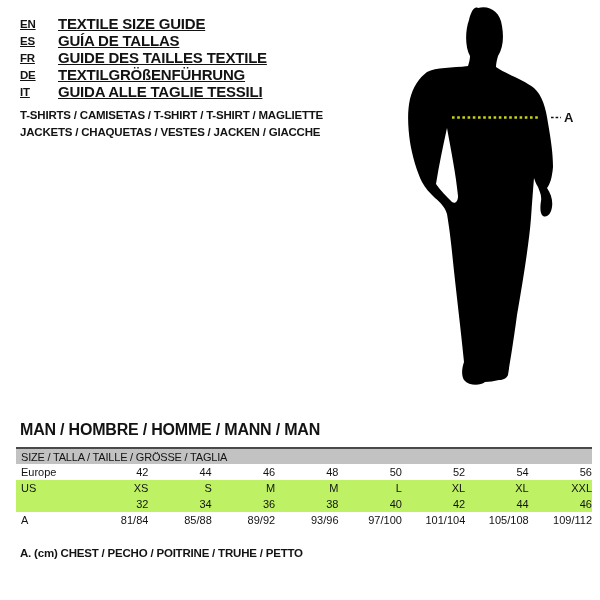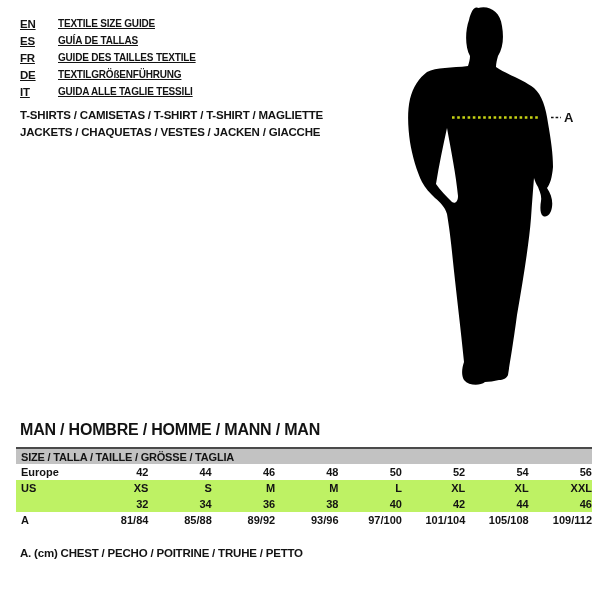--- a/index.html
+++ b/index.html
@@ -11,38 +11,37 @@
     position:relative;
     overflow:hidden;
     -webkit-font-smoothing:antialiased;
   }
   .page{position:absolute;inset:0;}
 
   
   .lang-list{position:absolute;left:20px;top:15px;text-decoration:underline;}
   .lang-row{display:flex;height:17px;align-items:center;}
   .lang-code{width:38px;font-size:11.5px;font-weight:bold;letter-spacing:-0.2px;}
-  .lang-label{font-size:10px;font-weight:bold;letter-spacing:-0.2px;white-space:nowrap;}
+  .lang-label{font-size:15px;font-weight:bold;letter-spacing:-0.2px;white-space:nowrap;}
 
   
   .categories{position:absolute;left:20px;top:107px;}
   .category-line{font-size:11.5px;font-weight:bold;letter-spacing:-0.2px;height:17px;line-height:17px;white-space:nowrap;}
 
   
   .figure{position:absolute;left:390px;top:0;width:210px;height:400px;}
 
   
   .section-title{position:absolute;left:20px;top:421px;font-size:16px;font-weight:bold;letter-spacing:-0.2px;}
 
   
   .size-table{
     position:absolute;left:16px;top:447px;width:576px;
     border-top:2px solid #4a4a4a;
     font-size:11px;
-    font-weight:bold;
   }
   .t-header{
     height:15px;background:#c2c2c2;
     display:flex;align-items:center;
     padding-left:5px;letter-spacing:-0.2px;
   }
   .t-row{display:flex;height:16px;align-items:center;}
   .t-row.shaded{background:#bef264;}
   .t-label{width:69px;padding-left:5px;box-sizing:border-box;}
   .t-cell{flex:1;text-align:right;}

